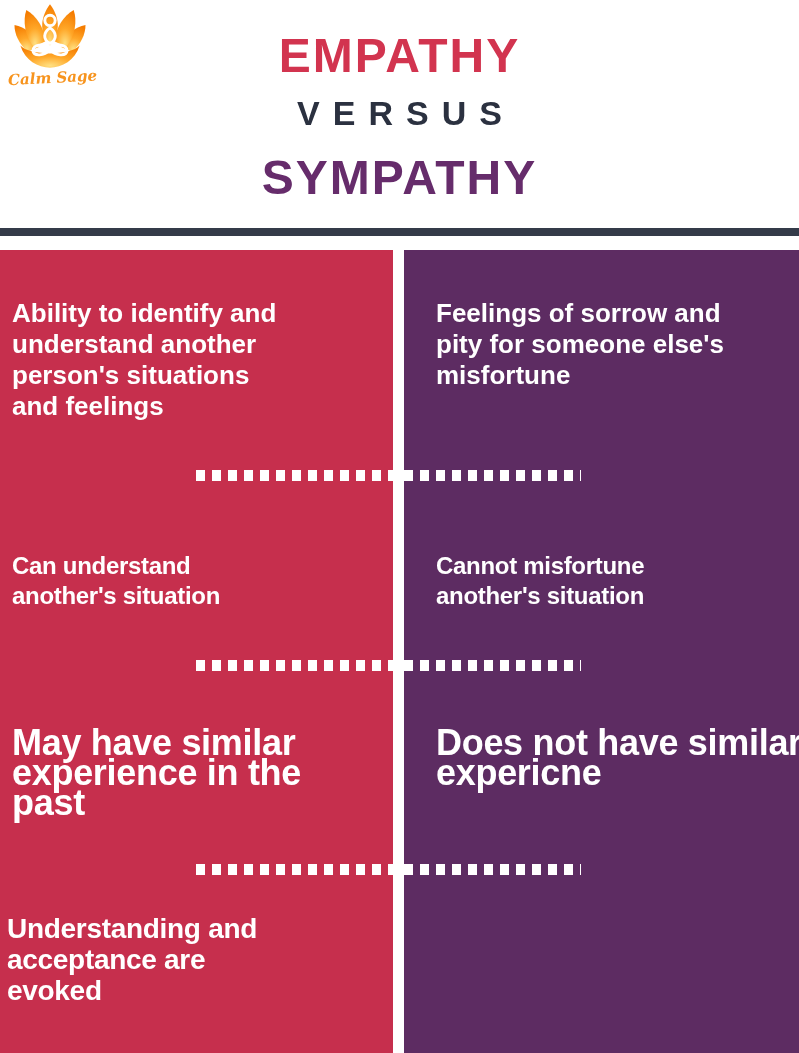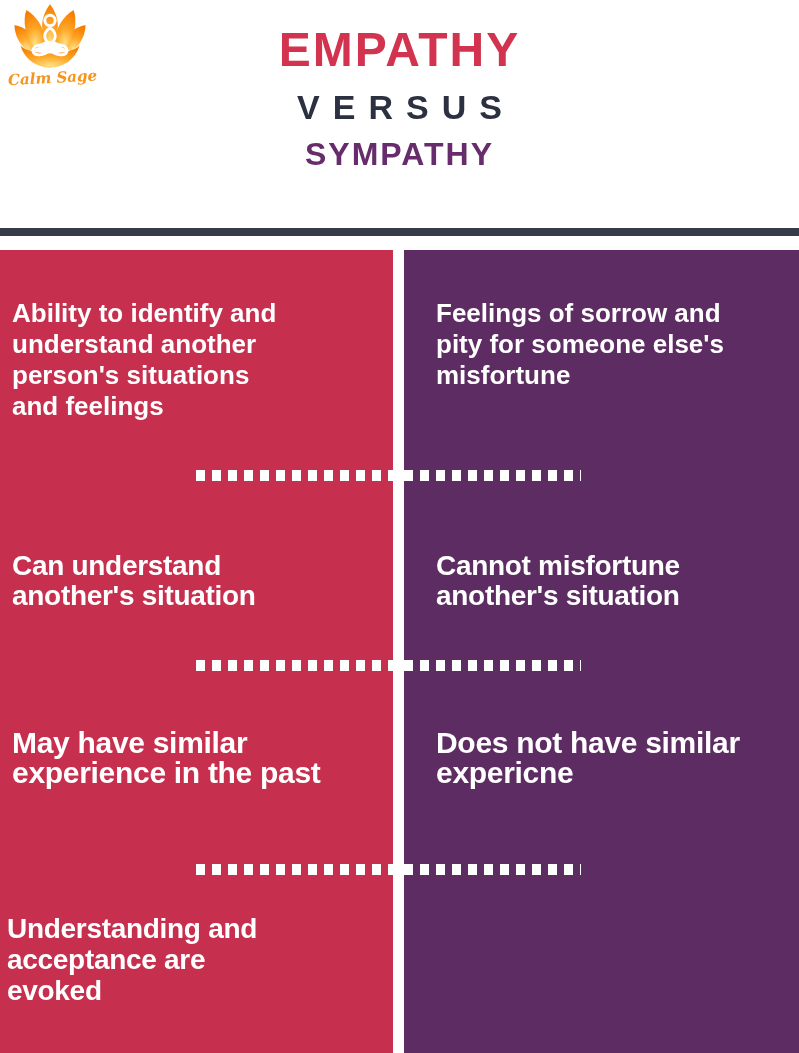--- a/index.html
+++ b/index.html
@@ -39,33 +39,34 @@
     left: 0;
     width: 100%;
     text-align: center;
   }
   .t-emp {
     font-size: 48px;
     line-height: 52px;
     font-weight: 800;
     letter-spacing: 2px;
     color: var(--empathy-title, #D2344F);
+    margin-top: 6px;
   }
   .t-ver {
     margin-top: 16px;
     font-size: 34px;
     line-height: 30px;
     font-weight: 600;
     letter-spacing: 13px;
     text-indent: 13px;
     color: var(--versus-text, #2B3140);
   }
   .t-sym {
-    margin-top: 6px;
-    font-size: 32px;
+    margin-top: 24px;
+    font-size: 48px;
     line-height: 52px;
     font-weight: 800;
     letter-spacing: 2px;
     color: var(--sympathy-title, #662C6B);
   }
 
   .bar {
     position: absolute;
     top: 228px;
     left: 0;
@@ -85,22 +86,22 @@
     text-align: left;
     white-space: pre-line;
     box-sizing: border-box;
     padding: 0 12px;
     font-weight: 600;
   }
   .tb.lt { left: 0;     width: 393px; }
   .tb.rt { left: 424px; width: 395px; }
 
   .r1 { top: 298px; font-size: 26px; line-height: 31px; }
-  .r2 { top: 551px; font-size: 28px; line-height: 30px; letter-spacing: -0.3px; }
-  .r3 { top: 728px; font-size: 30px; line-height: 30px; letter-spacing: -0.3px; }
+  .r2 { top: 551px; font-size: 24px; line-height: 30px; letter-spacing: -0.3px; }
+  .r3 { top: 728px; font-size: 36px; line-height: 30px; letter-spacing: -0.3px; }
   .r4 { top: 913px; font-size: 28px; line-height: 31px; letter-spacing: -0.3px; padding-left: 7px; }
 
   .sep {
     position: absolute;
     left: 196px;
     width: 385px;
     height: 11px;
     background: repeating-linear-gradient(90deg, #ffffff 0 9px, transparent 9px 16px);
   }
   .s1 { top: 470px; }

